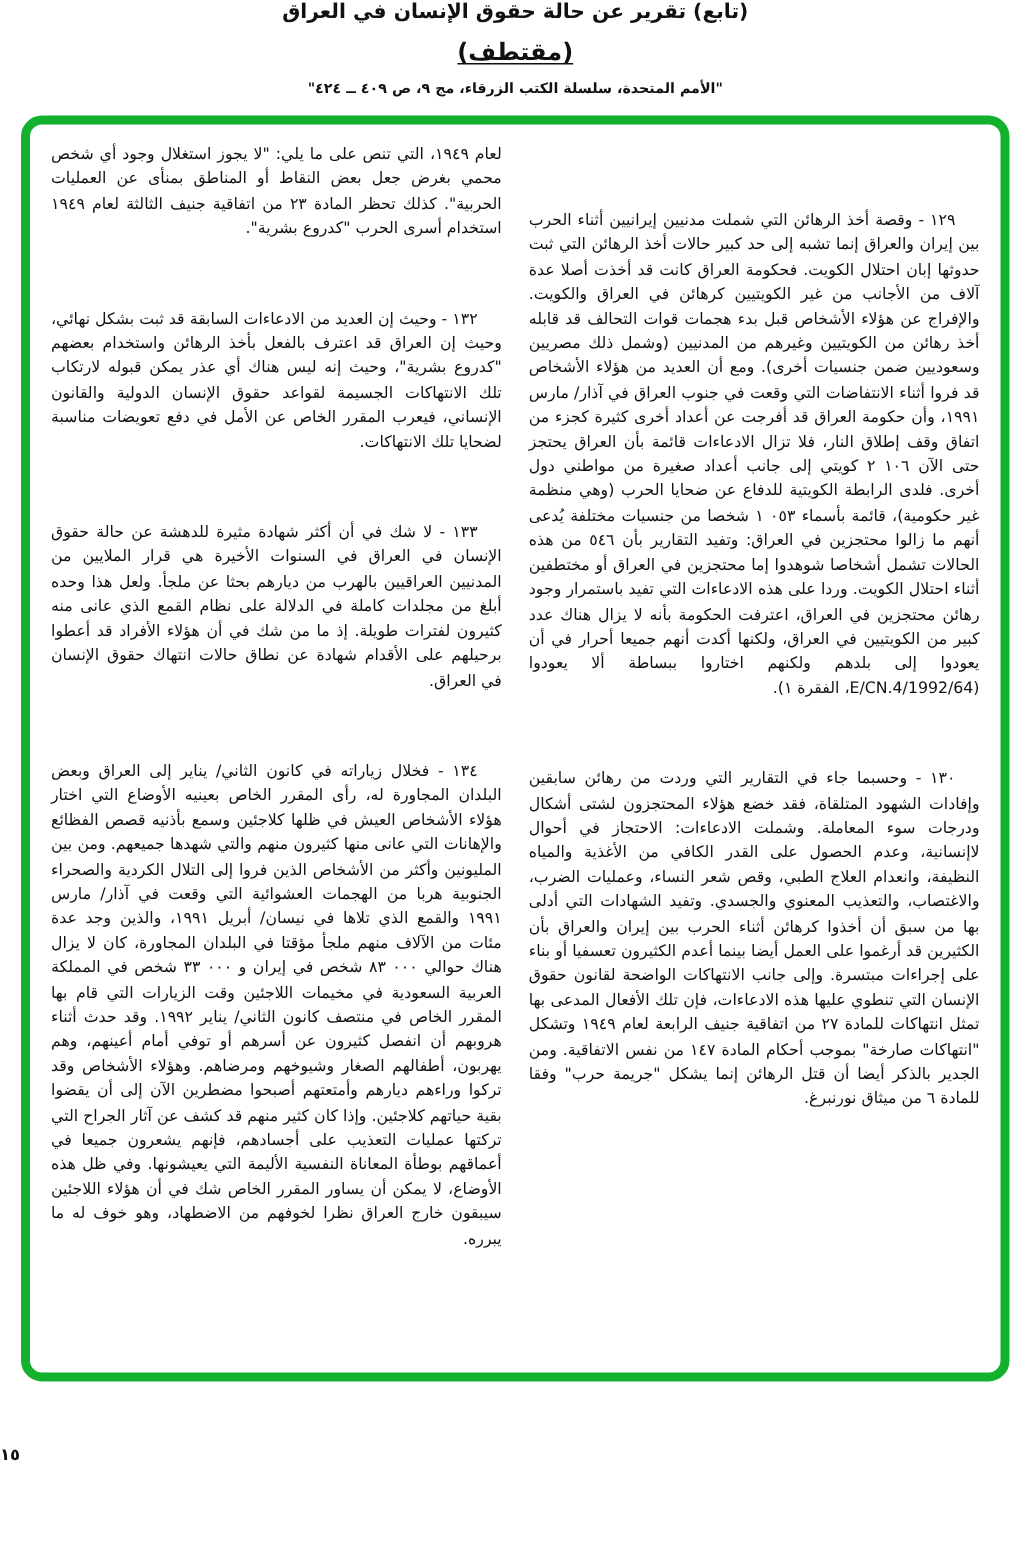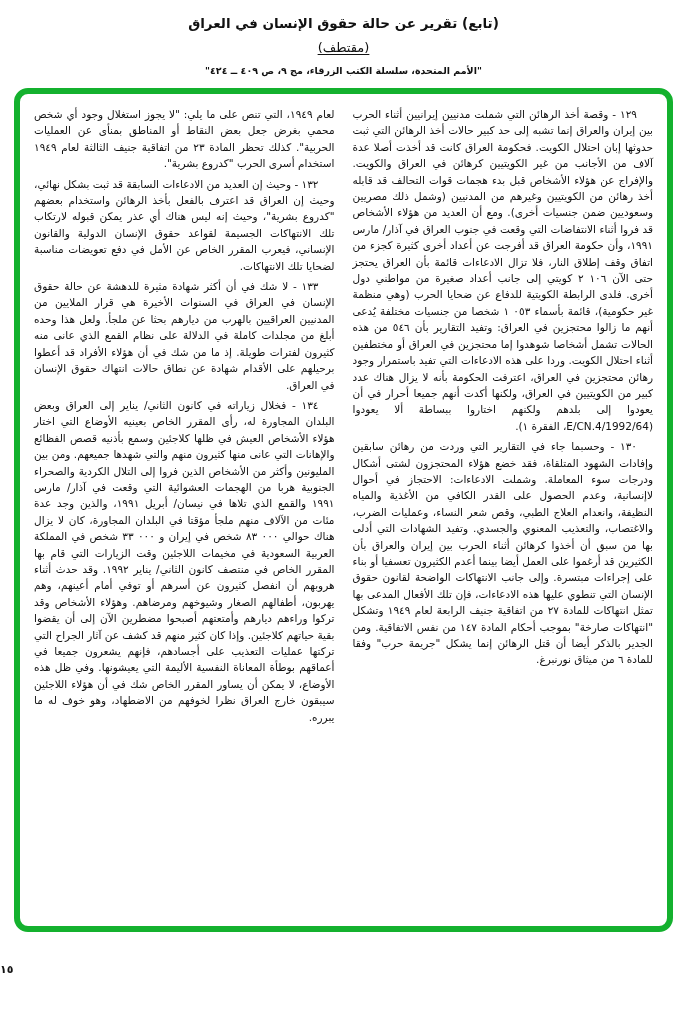--- a/index.html
+++ b/index.html
@@ -14,30 +14,29 @@
     position: relative;
     width: 687px;
     height: 1032px;
     background: #ffffff;
     direction: rtl;
     font-family: "DejaVu Sans", sans-serif;
     color: #111111;
   }
   .header {
     text-align: center;
-    padding-top: 15px;
   }
   .header .title {
     font-size: 13.5px;
     font-weight: bold;
     margin: 0 0 9px 0;
   }
   .header .subtitle {
-    font-size: 13px;
-    font-weight: normal;
+    font-size: 16px;
+    font-weight: bold;
     margin: 0 0 10px 0;
     text-decoration: underline;
     text-underline-offset: 2px;
   }
   .header .source {
     font-size: 9.5px;
     font-weight: bold;
     margin: 0 0 12px 0;
   }
   .green-box {
@@ -59,20 +58,21 @@
     min-width: 0;
   }
   .col p {
     font-size: 10.5px;
     line-height: 16.4px;
     text-align: justify;
     margin: 0 0 4px 0;
   }
   .col p.indent {
     text-indent: 16px;
+    margin-top: 44px;
   }
   .section-heading {
     font-size: 11px;
     font-weight: bold;
     text-align: center;
     margin: 8px 0 8px 0;
   }
   .page-number {
     position: absolute;
     top: 963px;

